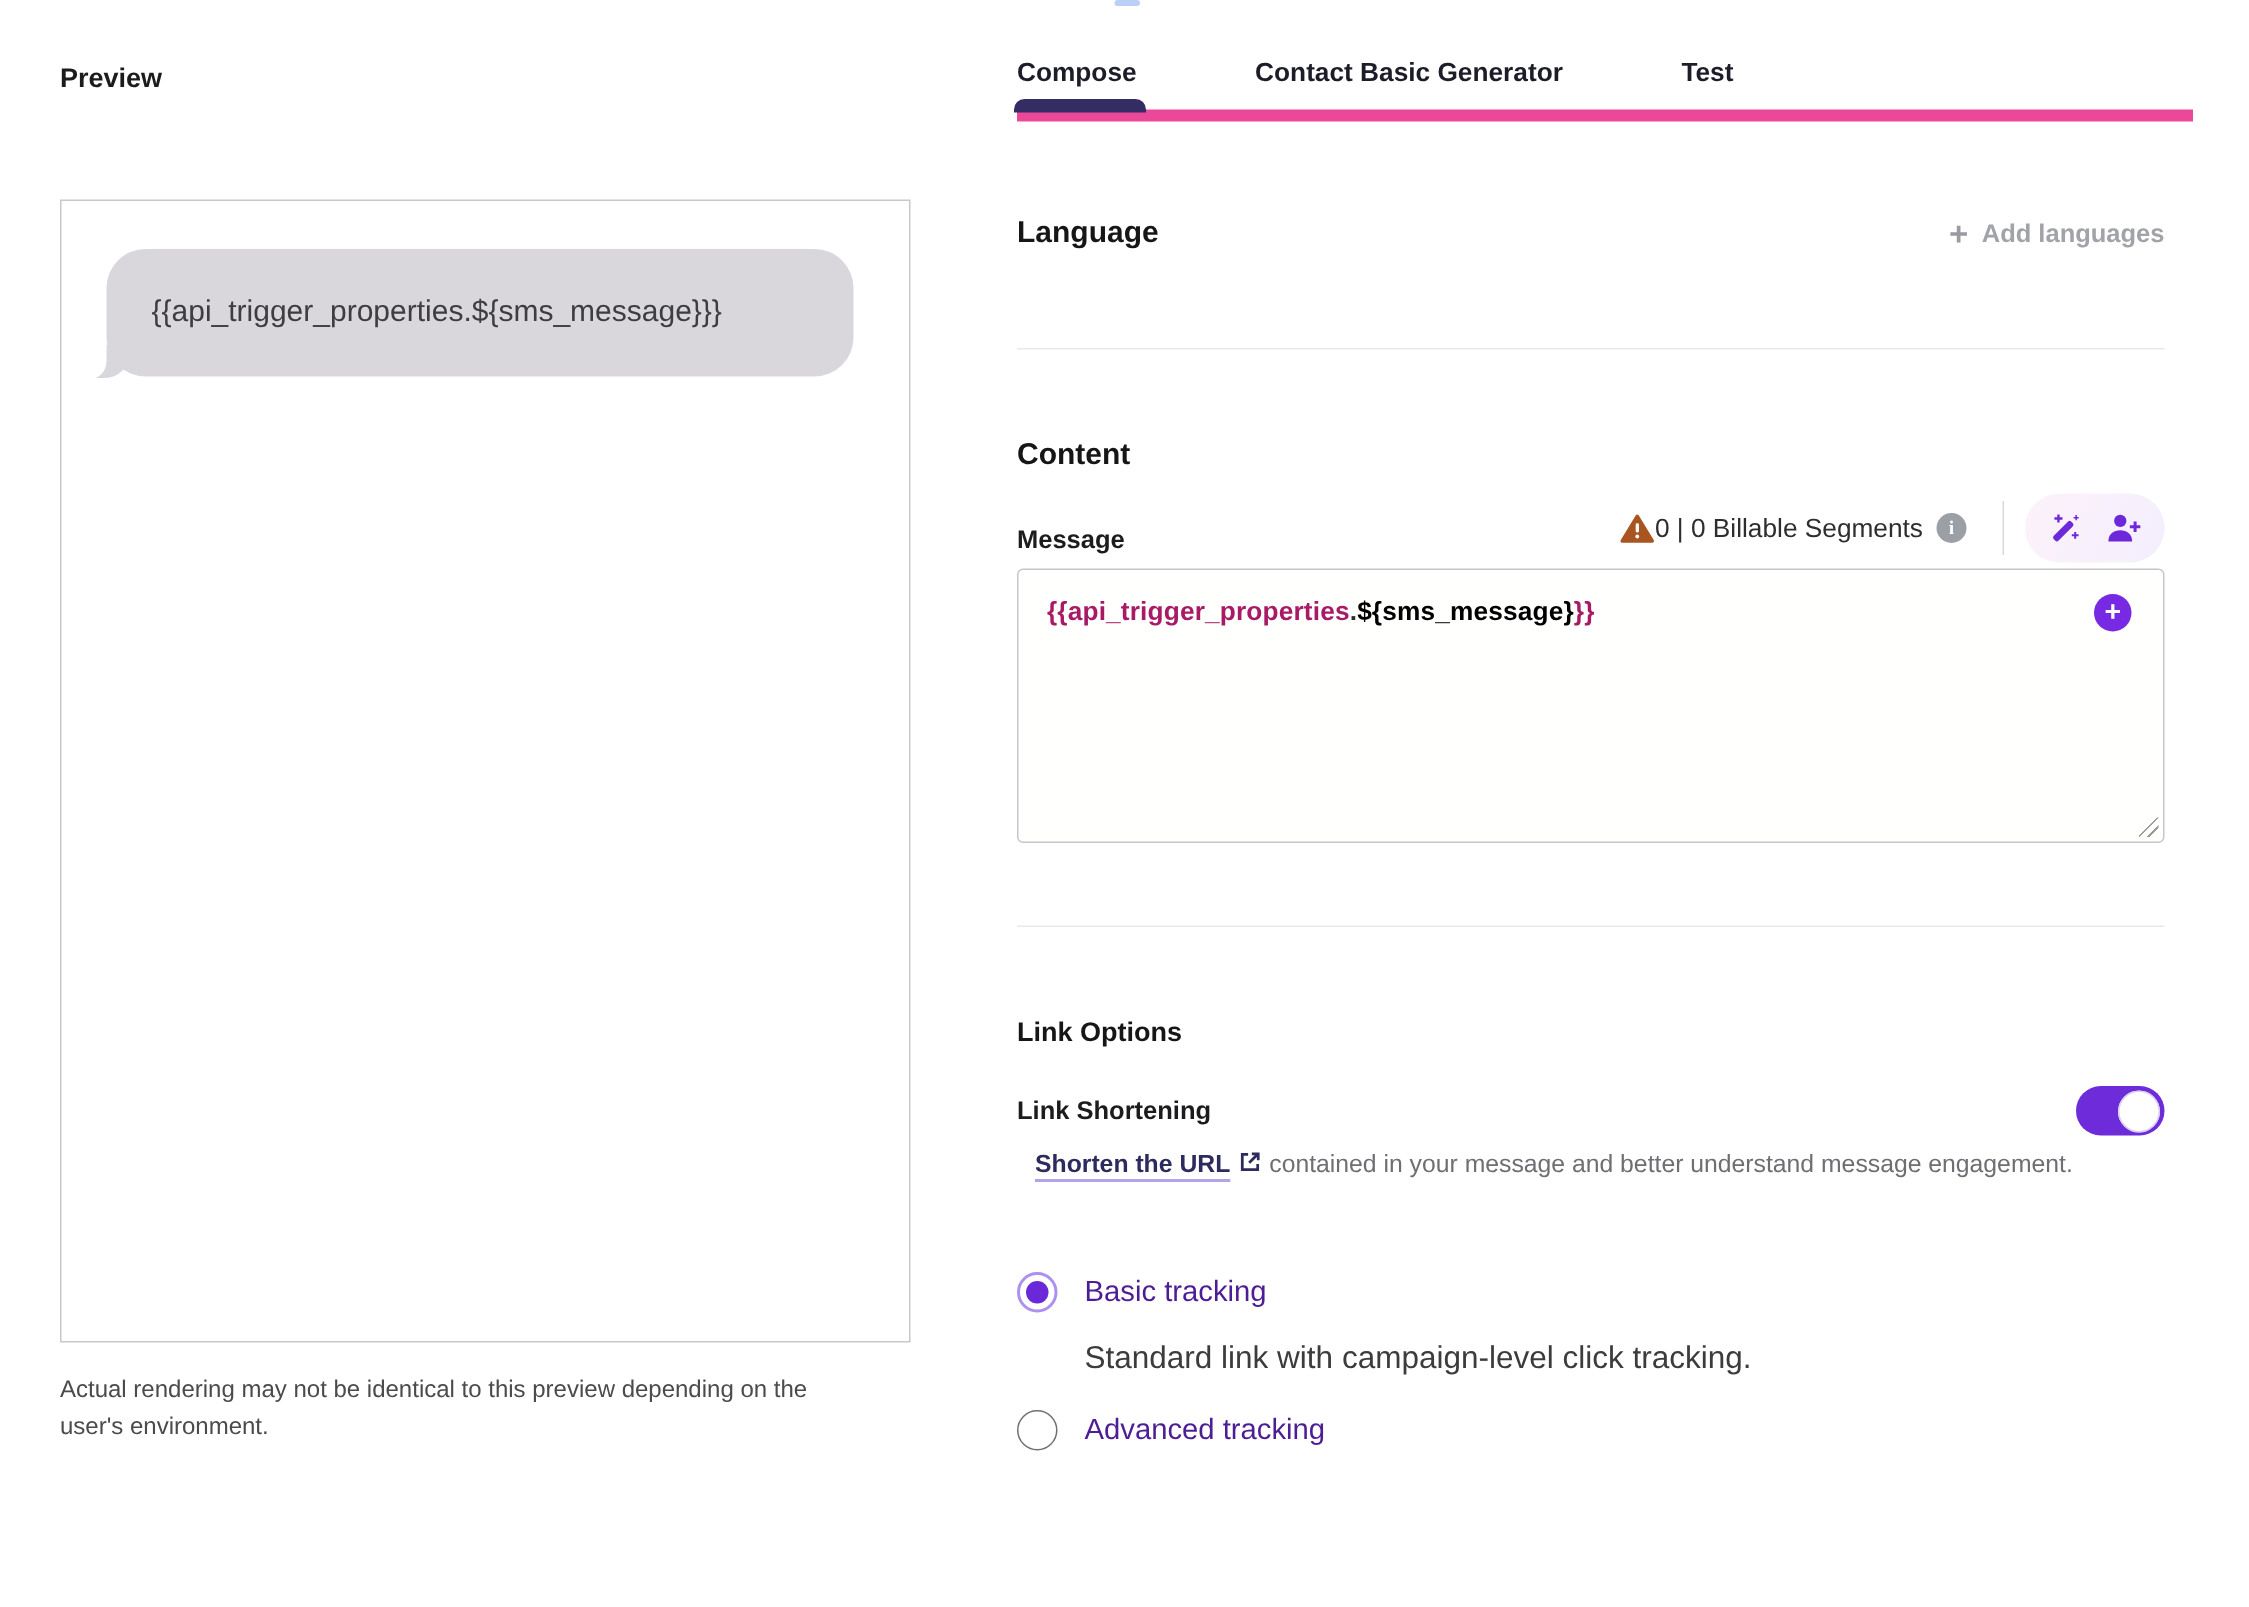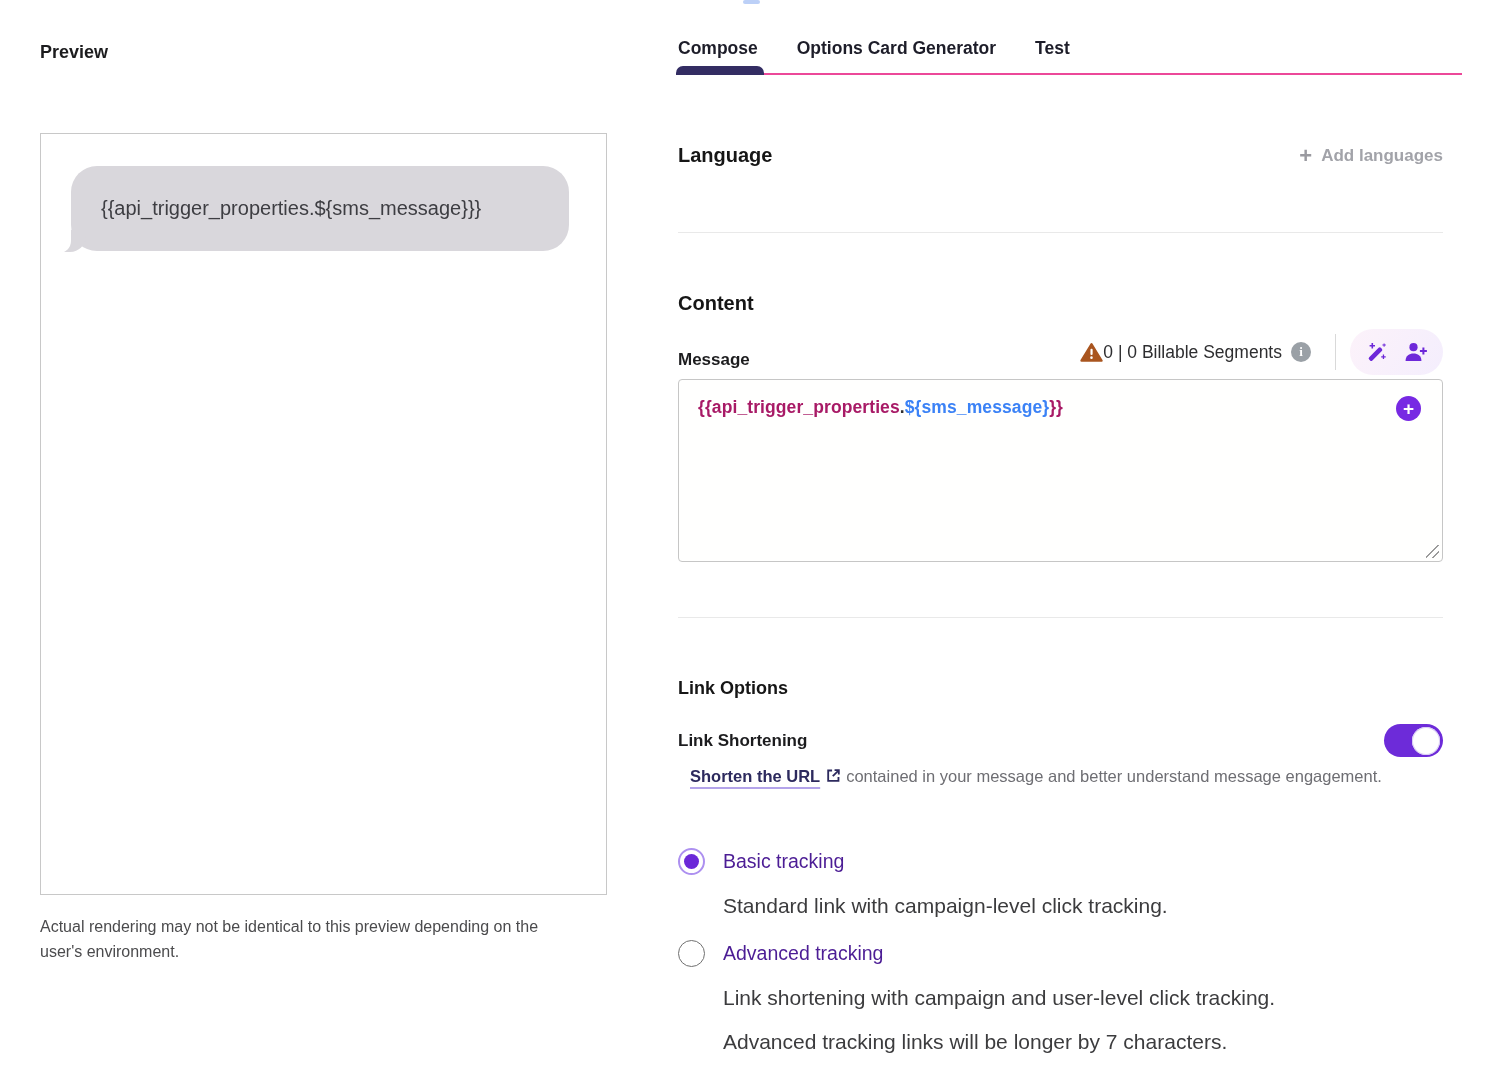--- a/index.html
+++ b/index.html
@@ -11,21 +11,21 @@
   .preview-box { position:absolute; left:40px; top:133px; width:567px; height:762px; border:1px solid #c8c8c8; background:#fff; }
   .bubble { position:absolute; left:30px; top:32px; width:498px; background:#d9d7dc; border-radius:26px; padding:27px 30px; font-size:20px; line-height:1.55; color:#3d3d42; word-break:break-all; }
   .bubble::before { content:""; position:absolute; bottom:-1px; left:-7px; width:22px; height:22px; background:#d9d7dc; border-bottom-right-radius:16px; }
   .bubble::after { content:""; position:absolute; bottom:-2px; left:-12px; width:12px; height:26px; background:#fff; border-bottom-right-radius:12px; }
   .disclaimer { position:absolute; left:40px; top:915px; width:500px; font-size:16px; line-height:1.55; color:#4b4b4d; }
 
   
   .right { position:absolute; left:678px; top:0; width:765px; height:1071px; }
   .top-artifact { position:absolute; left:65px; top:0; width:17px; height:4px; background:#bcd0f7; border-radius:2px; }
 
-  .tabs { position:absolute; left:0; top:38px; width:784px; display:flex; gap:39px; border-bottom:2px solid #ec4899; padding-bottom:14px; }
+  .tabs { position:absolute; left:0; top:38px; width:784px; display:flex; gap:79px; border-bottom:8px solid #ec4899; padding-bottom:14px; }
   .tab { position:relative; font-size:17.5px; font-weight:700; color:#1d1d29; cursor:pointer; }
   .tab.active::after { content:""; position:absolute; left:-2px; right:-6px; bottom:-16px; height:9px; background:#332d63; border-radius:7px 7px 0 0; }
 
   .lang-row { position:absolute; left:0; top:144px; width:765px; display:flex; justify-content:space-between; align-items:center; }
   .section-h { font-size:20px; font-weight:700; color:#161616; }
   .add-languages { display:flex; align-items:center; gap:9px; color:#a2a3a9; font-weight:700; font-size:17px; cursor:default; }
   .add-languages .plus { font-size:22px; font-weight:700; color:#9a9aa0; line-height:1; }
   .divider { position:absolute; left:0; width:765px; height:1px; background:#e9e9e9; }
   .div-lang { top:232px; } .div-msg { top:617px; }
 
@@ -33,21 +33,21 @@
   .msg-row { position:absolute; left:0; top:328px; width:765px; height:48px; display:flex; align-items:center; }
   .msg-label { font-size:17px; font-weight:700; color:#1c1c1e; align-self:flex-end; padding-bottom:6px; }
   .msg-right { margin-left:auto; display:flex; align-items:center; }
   .segments-text { font-size:17.5px; color:#2e2e30; }
   .info-dot { width:20px; height:20px; border-radius:50%; background:#9aa0a6; color:#fff; font-size:13px; font-weight:700; display:flex; align-items:center; justify-content:center; margin-left:9px; font-family:"Liberation Serif", serif; }
   .vsep { width:1px; height:36px; background:#d9d9d9; margin:0 14px 0 24px; }
   .icon-pill { width:93px; height:46px; border-radius:23px; background:linear-gradient(120deg,#fcf2fa 0%,#f4eefd 100%); display:flex; align-items:center; justify-content:center; gap:14px; cursor:pointer; }
 
   .msg-area { position:absolute; left:0; top:379px; width:765px; height:183px; border:1px solid #c6c6c6; border-radius:4px; background:#fffffe; }
   .code-line { position:absolute; left:19px; top:17px; font-size:17.5px; font-weight:700; letter-spacing:.1px; }
-  .code-pink { color:#a81a66; } .code-dot { color:#2f2f2f; } .code-teal { color:#3b82f6; }
+  .code-pink { color:#a81a66; } .code-dot { color:#2f2f2f; } .code-teal { color:#000000; }
   .plus-btn { position:absolute; right:21px; top:16px; width:25px; height:25px; border-radius:50%; background:#7729e3; color:#fff; display:flex; align-items:center; justify-content:center; font-size:19px; font-weight:700; line-height:1; cursor:pointer; }
   .resize-grip { position:absolute; right:3px; bottom:3px; width:13px; height:13px; cursor:nwse-resize;
       background:linear-gradient(135deg, transparent 0 45%, #9b9b9b 45% 52%, transparent 52% 70%, #9b9b9b 70% 77%, transparent 77%); }
 
   .linkopt-h { position:absolute; left:0; top:678px; font-size:18px; font-weight:700; color:#161616; }
   .shorten-row { position:absolute; left:0; top:724px; width:765px; display:flex; align-items:center; }
   .shorten-label { font-size:17px; font-weight:700; color:#1c1c1e; }
   .toggle { margin-left:auto; width:59px; height:33px; border-radius:17px; background:#6d2bd9; position:relative; cursor:pointer; }
   .toggle .knob { position:absolute; top:2.5px; right:3px; width:28px; height:28px; border-radius:50%; background:#fff; box-shadow:inset 0 0 0 1px #d9cdf3; }
   .shorten-desc { position:absolute; left:12px; top:760px; width:720px; font-size:16.5px; line-height:2.05; color:#6e6e73; }
@@ -73,21 +73,21 @@
   <div class="preview-box">
     <div class="bubble">{{api_trigger_properties.${sms_message}}}</div>
   </div>
   <div class="disclaimer">Actual rendering may not be identical to this preview depending on the user's environment.</div>
 
   <div class="right">
     <div class="top-artifact"></div>
 
     <div class="tabs">
       <div class="tab active">Compose</div>
-      <div class="tab">Options Card Generator</div>
+      <div class="tab">Contact Basic Generator</div>
       <div class="tab">Test</div>
     </div>
 
     <div class="lang-row">
       <div class="section-h">Language</div>
       <div class="add-languages">
         <span class="plus">+</span>
         <span>Add languages</span>
       </div>
     </div>
@@ -153,15 +153,14 @@
           <span class="dot"></span>
         </span>
       <span class="radio-label">Basic tracking</span>
     </div>
     <div class="radio-desc d1">Standard link with campaign-level click tracking.</div>
 
     <div class="radio-row r2">
       <span class="radio-outer radio-off"></span>
       <span class="radio-label">Advanced tracking</span>
     </div>
-    <div class="radio-desc d2">Link shortening with campaign and user-level click tracking. Advanced tracking links will be longer by 7 characters.</div>
   </div>
 </div>
 
 </body></html>

